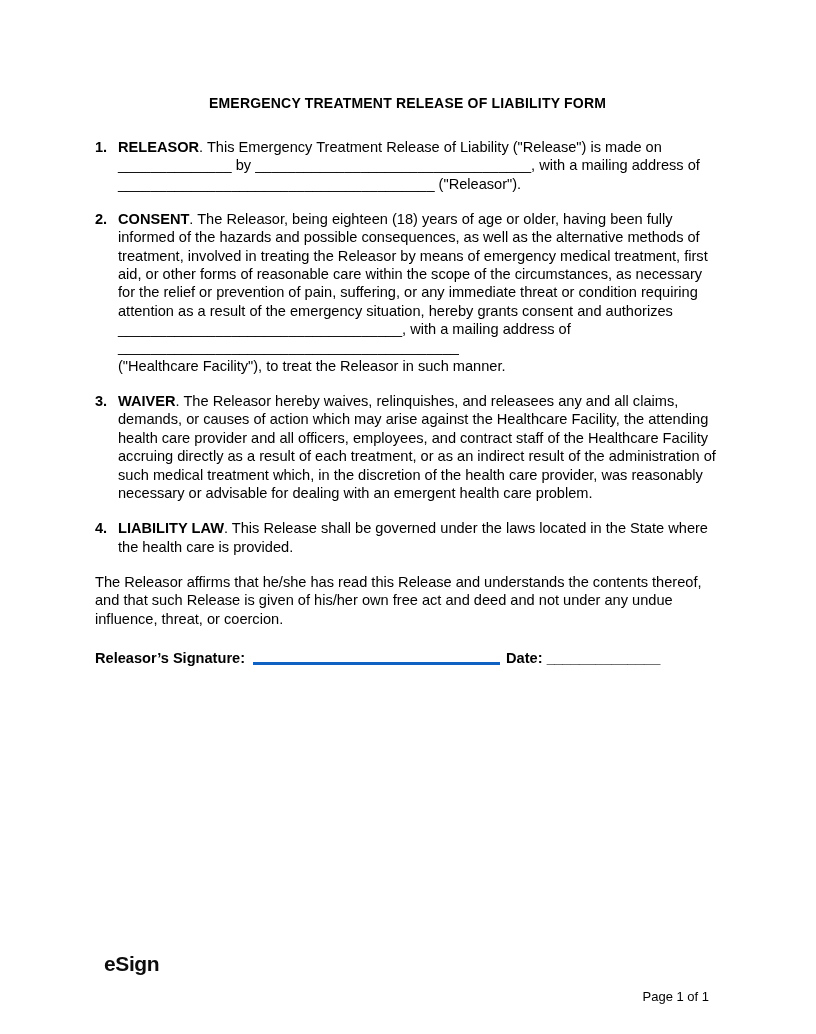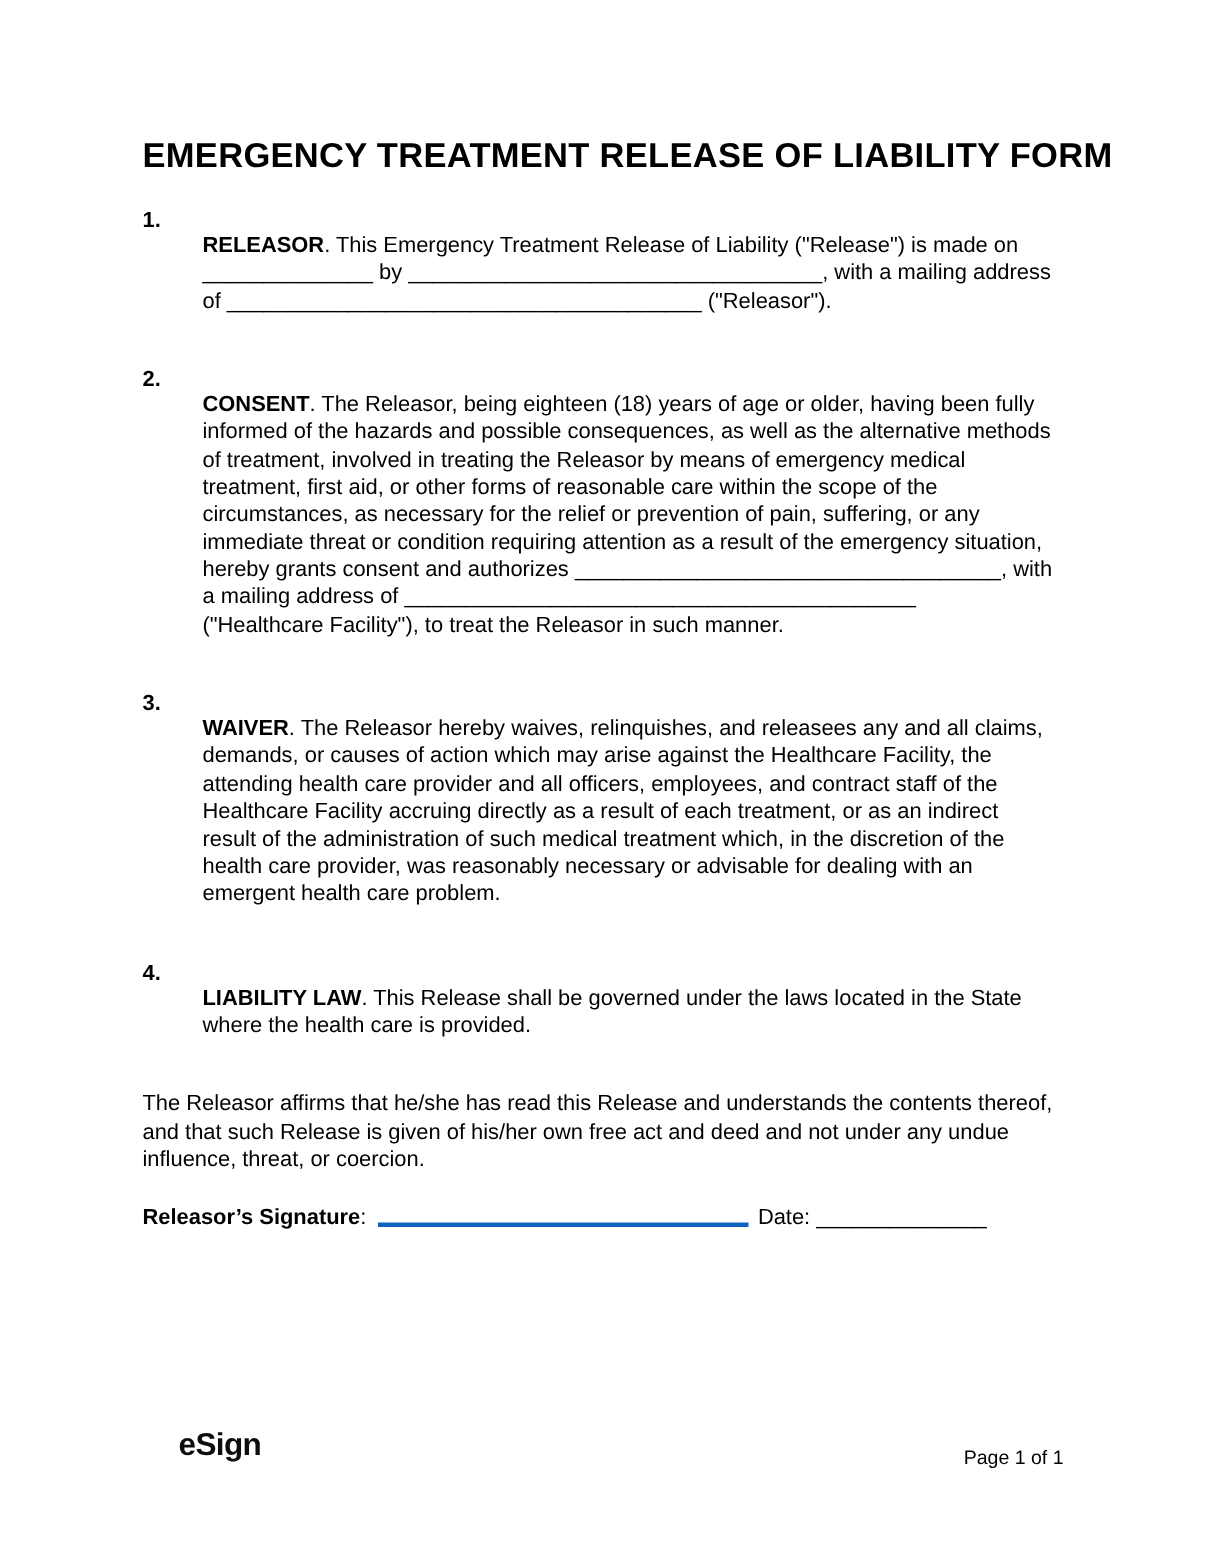--- a/index.html
+++ b/index.html
@@ -12,71 +12,70 @@
     line-height: 18.35px;
     color: #000000;
     overflow: hidden;
   }
   .page {
     position: relative;
     width: 816px; height: 1034px;
     padding: 93px 96px 0 95px;
   }
   .title {
-    font-size: 23px;
+    font-size: 14px;
     font-weight: bold;
     text-align: center;
     margin: 0 0 24px 0;
     line-height: 21px;
     letter-spacing: 0.2px;
     white-space: nowrap;
   }
   .item {
     display: flex;
     margin: 0 0 17px 0;
   }
   .num {
     width: 23px;
     flex: 0 0 23px;
     font-weight: bold;
   }
   .item-body {
-    margin: 17px;
+    margin: 0;
     width: 603px;
   }
   b.h { font-weight: bold; }
   .affirmation {
     margin: 0 0 21px 0;
     width: 625px;
   }
-  .sig-row { margin: 0; white-space: nowrap; }
+  .sig-row { margin: 0; white-space: nowrap; font-weight: bold; }
   .print-row { margin-top: 9px; white-space: nowrap; }
   .sig-line {
     display: inline-block;
     width: 247px;
     height: 14px;
     border-bottom: 3px solid #1062c2;
     margin: 0 6px 0 8px;
     vertical-align: -2px;
     cursor: pointer;
   }
   .footer-brand {
     position: absolute;
     left: 104px;
     top: 955px;
     font-size: 21px;
     font-weight: bold;
     letter-spacing: -0.4px;
     color: #0d0d0d;
-    margin-left: 15px;
   }
   .footer-page {
     position: absolute;
     right: 107px;
-    top: 963px;
+    top: 988px;
     font-size: 13px;
   }
 </style>
 </head>
 <body>
 
 <div class="page">
 
   <h1 class="title">EMERGENCY TREATMENT RELEASE OF LIABILITY FORM</h1>
 

